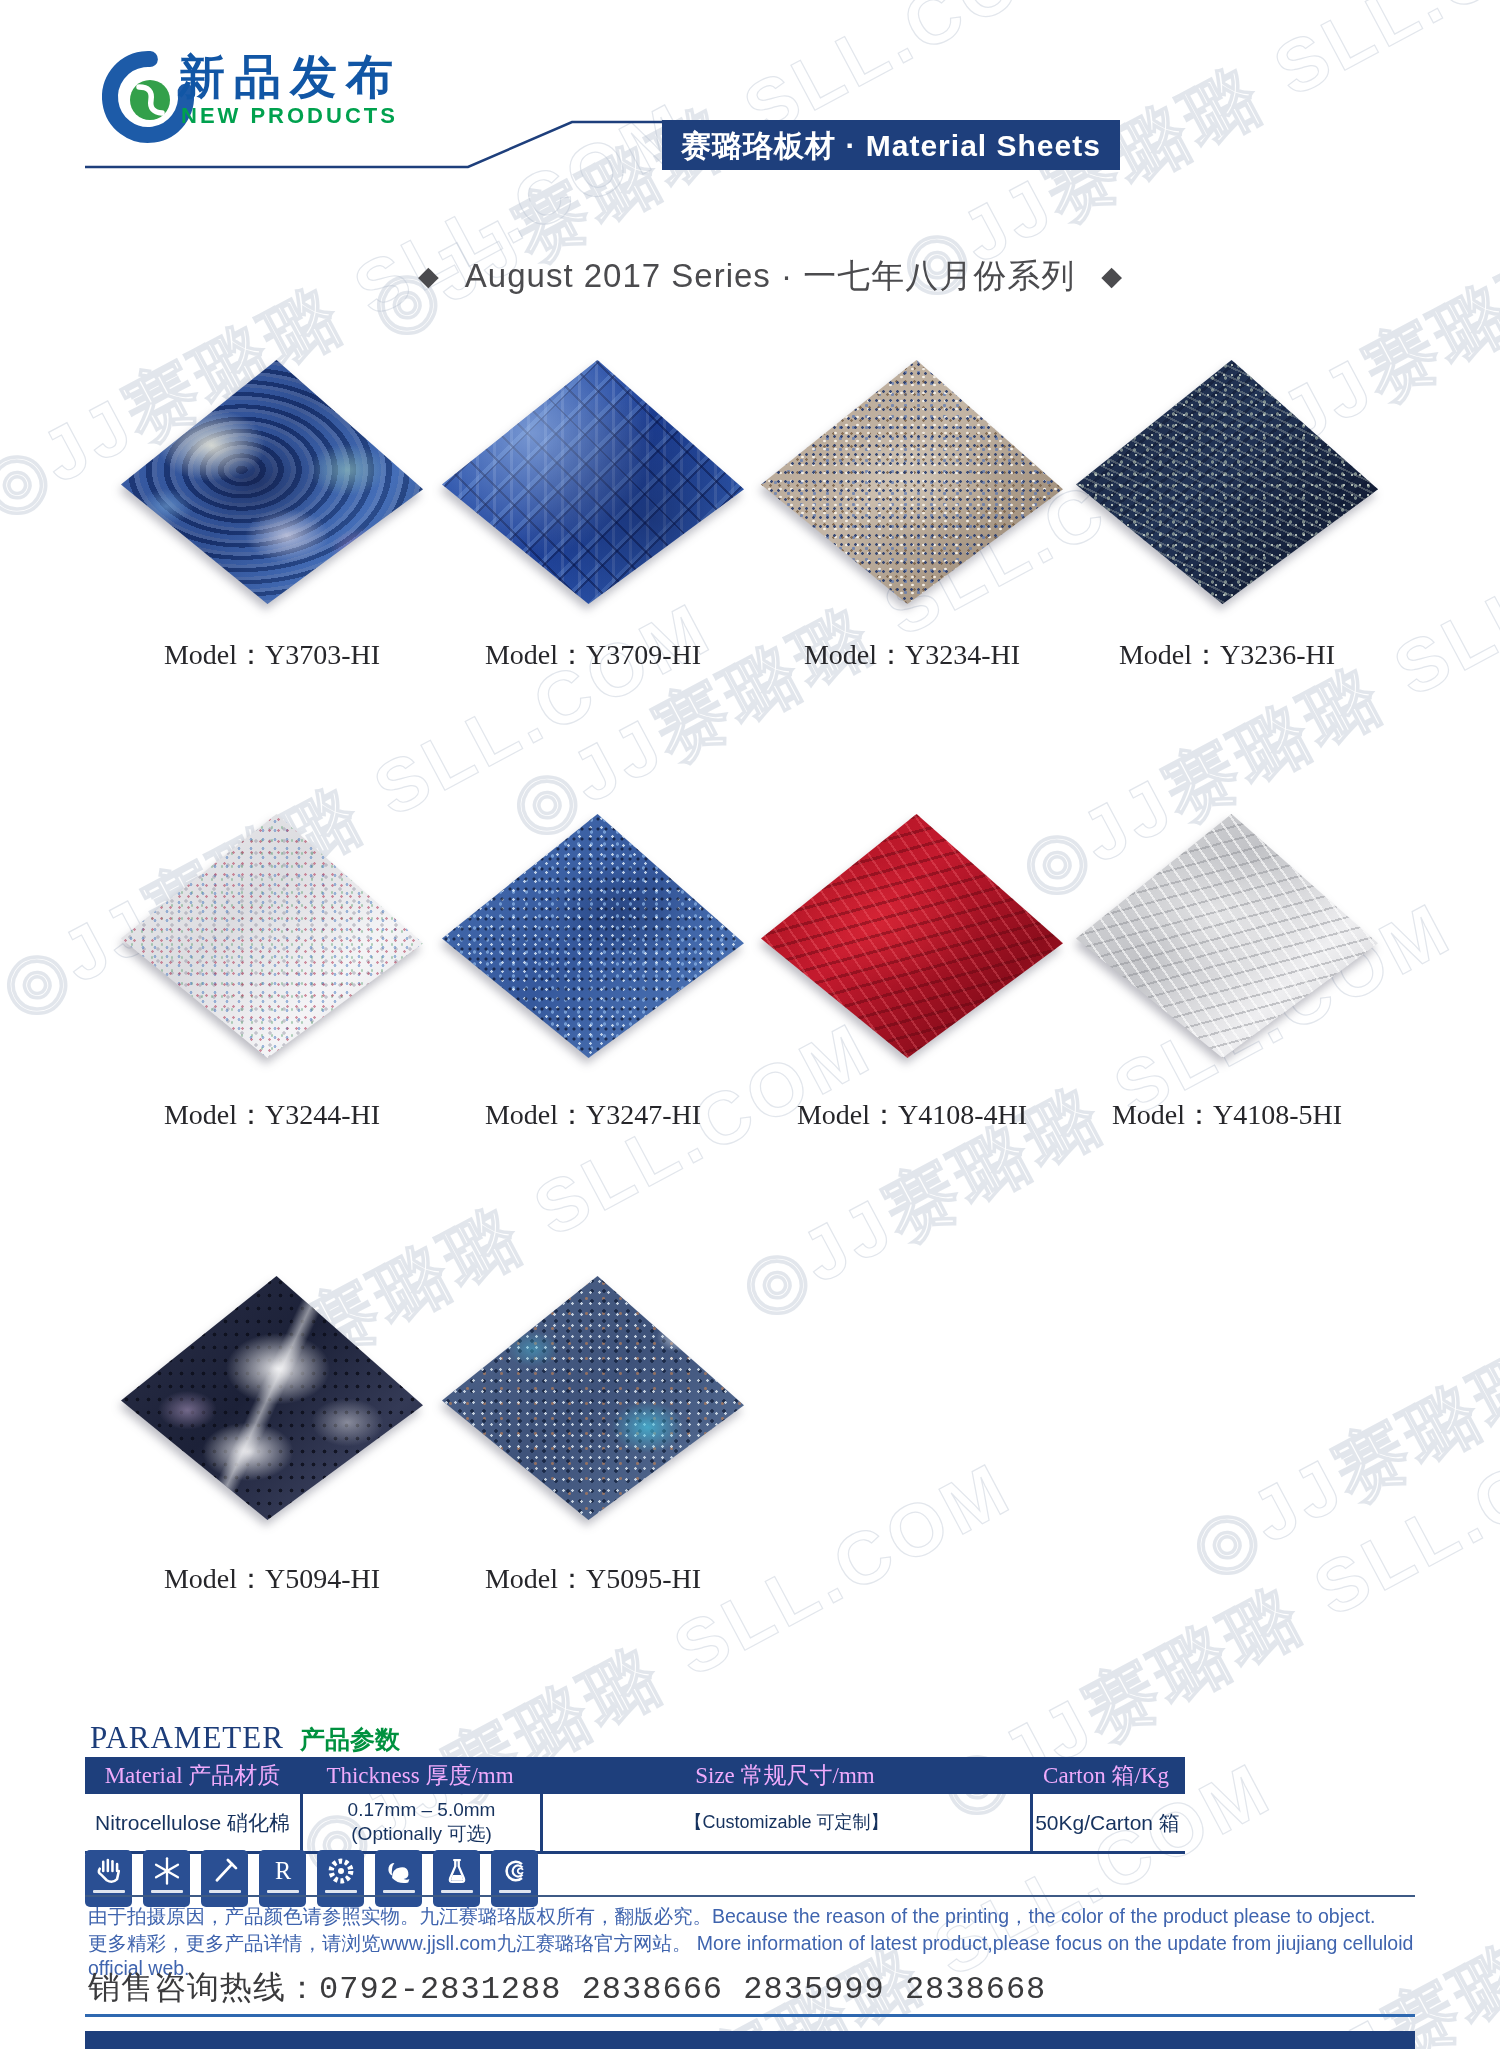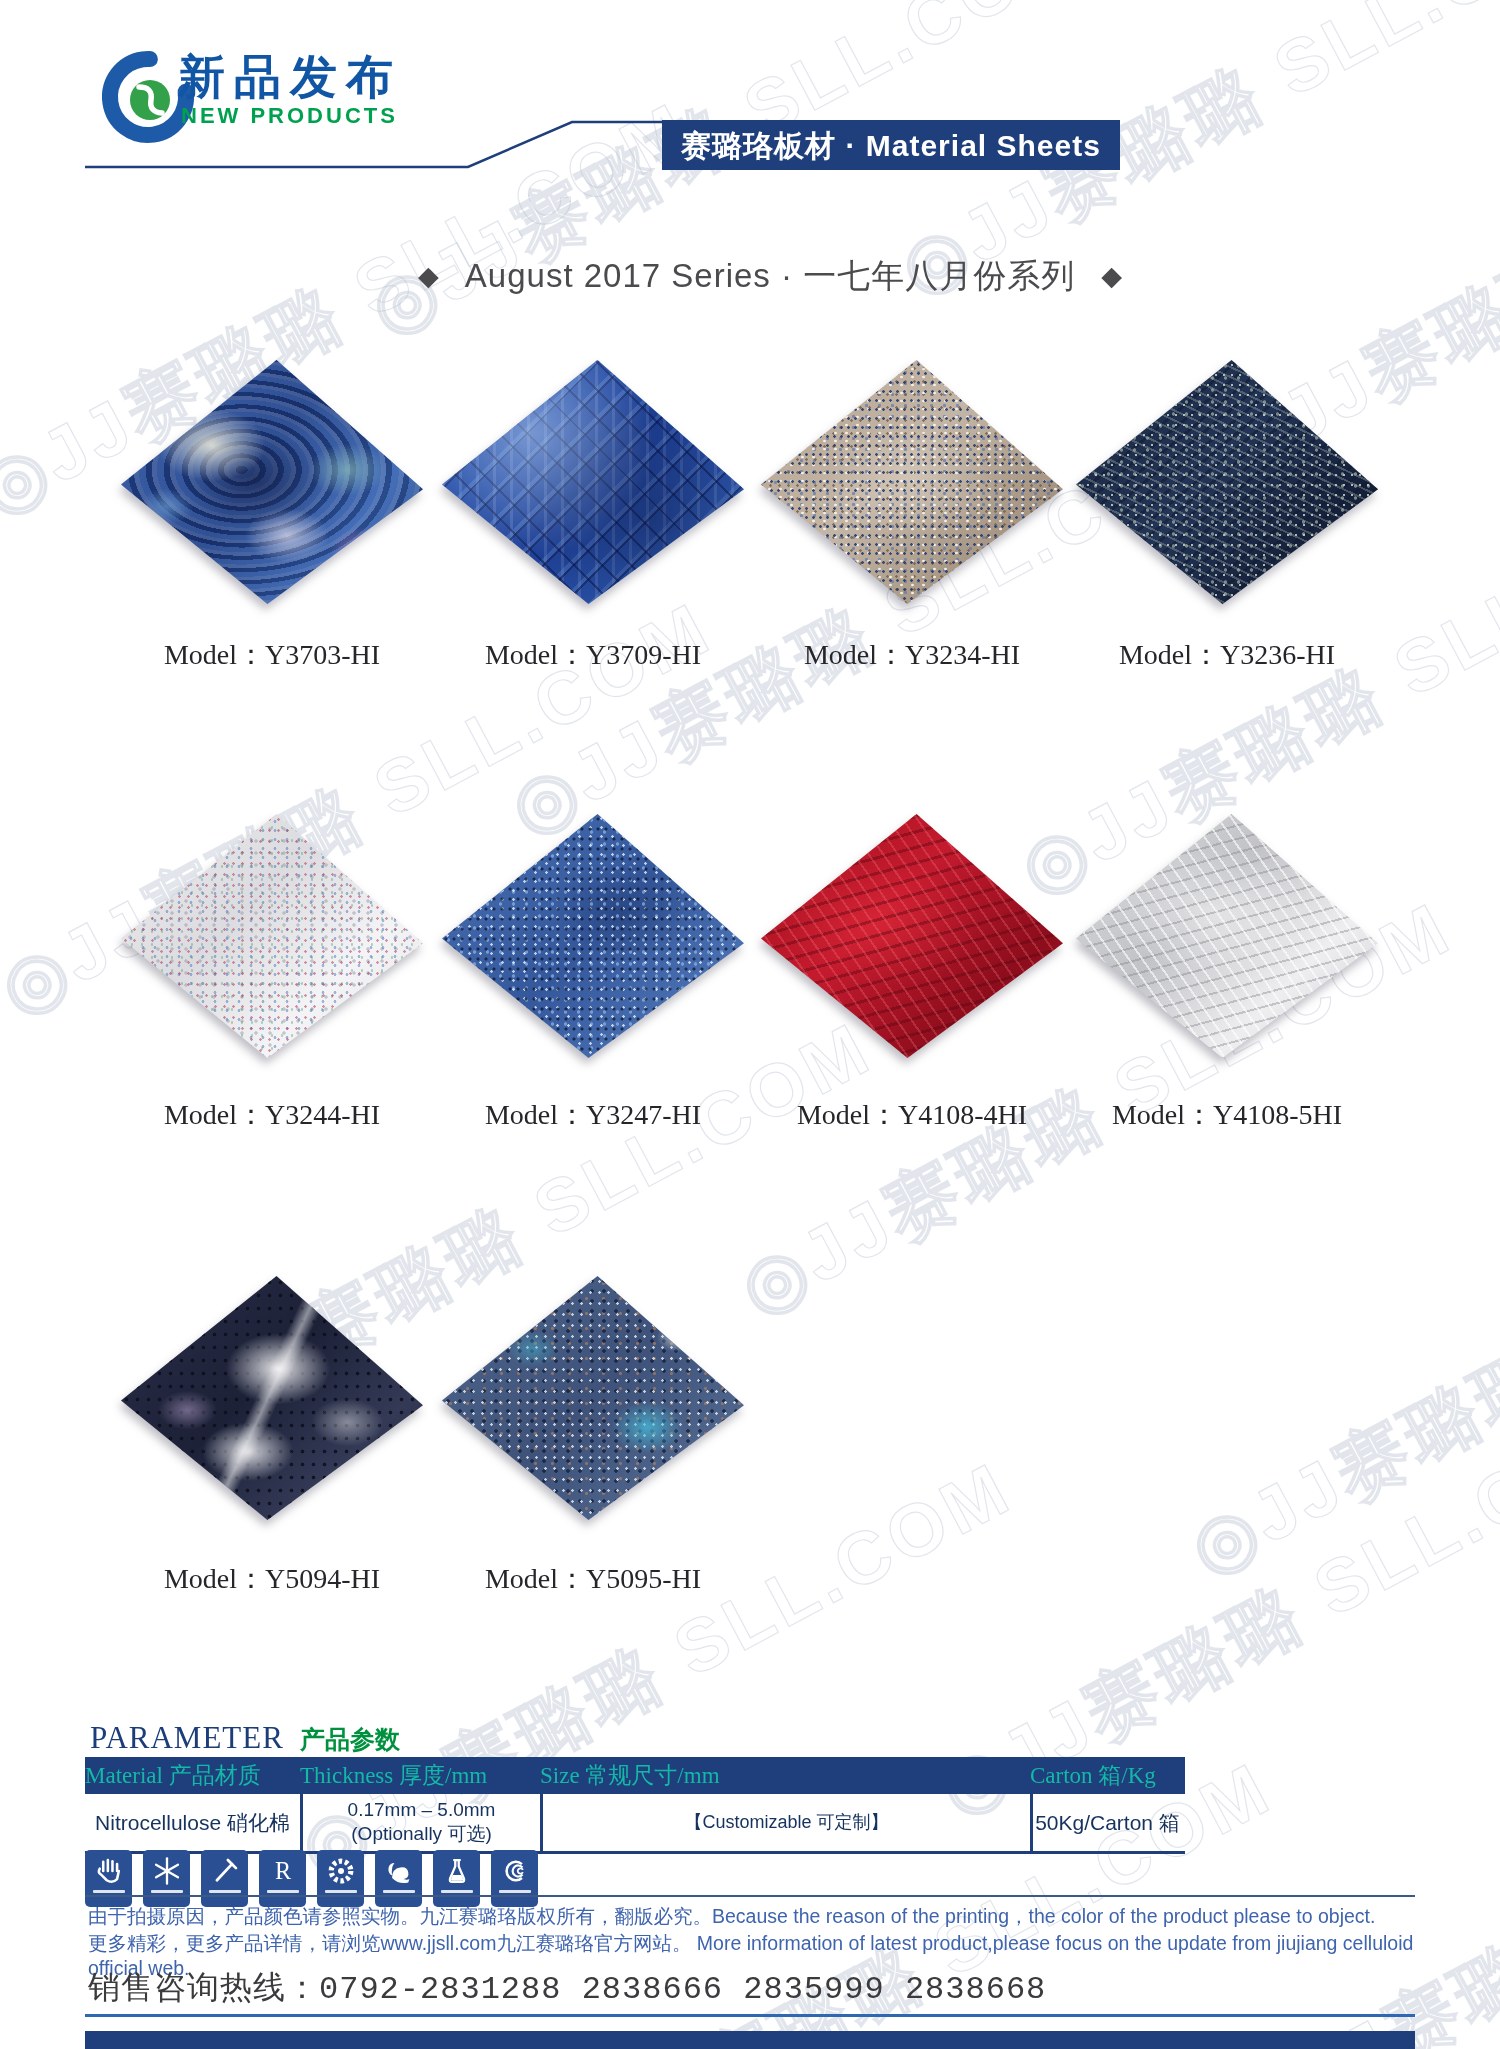--- a/index.html
+++ b/index.html
@@ -110,22 +110,22 @@
     radial-gradient(circle,rgba(15,28,55,.75) 1.5px,transparent 2px),
     radial-gradient(circle,rgba(200,130,80,.6) 1.2px,transparent 1.7px),
     linear-gradient(135deg,#50668c,#3e527a 50%,#5a7298);
     background-size:100% 100%,100% 100%,100% 100%,9px 11px,12px 10px,17px 15px,100% 100%;}
   
   .param-head{position:absolute;left:90px;top:1720px;z-index:3;}
   .param-head .en{font-family:"Liberation Serif",serif;font-size:31px;color:#1d3d7a;letter-spacing:1px;}
   .param-head .cn{font-size:25px;color:#00913f;margin-left:16px;font-weight:bold;}
   .ptable{position:absolute;left:85px;top:1757px;width:1100px;z-index:3;}
   .ptable .hrow{display:flex;background:#1e3f7c;height:37px;}
-  .ptable .hcell{color:#14b8a6;font-family:"Liberation Serif",serif;font-size:23px;
-                 line-height:37px;}
+  .ptable .hcell{color:#f0abfc;font-family:"Liberation Serif",serif;font-size:23px;
+                 line-height:37px;text-align:center;}
   .ptable .brow{display:flex;border-bottom:3px solid #1e3f7c;height:57px;}
   .ptable .bcell{display:flex;flex-direction:column;justify-content:center;align-items:center;
                  color:#16325e;text-align:center;}
   .ptable .bcell+.bcell{border-left:3px solid #1e3f7c;}
   .w1{width:215px}.w2{width:240px}.w3{width:490px}.w4{width:152px}
   .bw2{width:237px}.bw3{width:487px}.bw4{width:149px}
   .bc-main{font-size:21px;}
   .bc-mid{font-size:19px;}
   .bc-small{font-size:18px;line-height:23px;}
   

